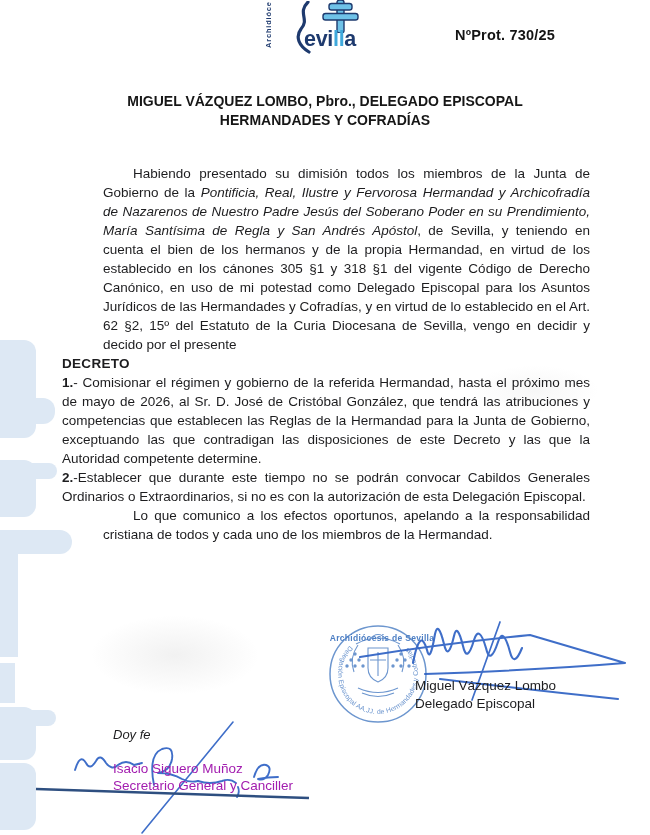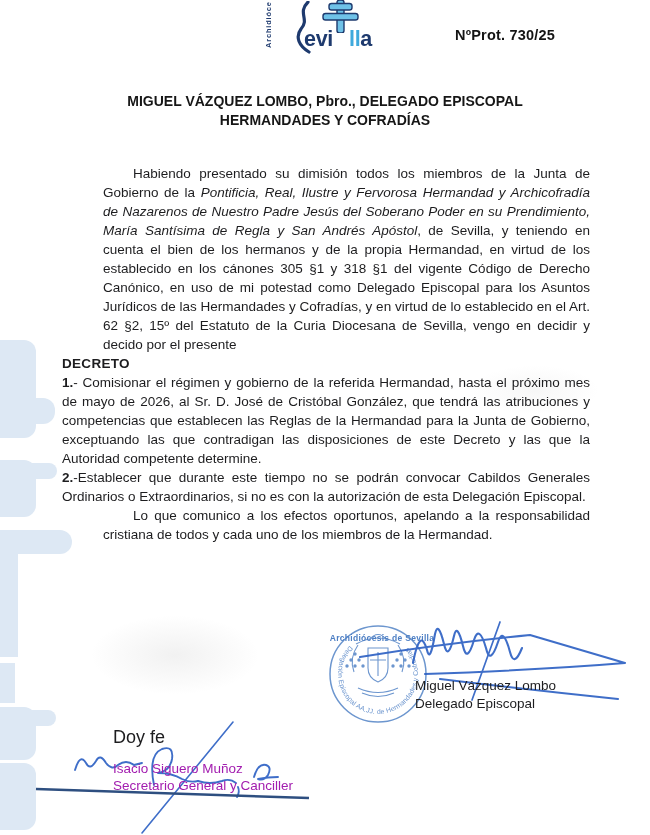--- a/index.html
+++ b/index.html
@@ -24,21 +24,21 @@
     transform:rotate(-90deg);transform-origin:0 0;
     font-size:7.5px;font-weight:bold;color:#1e3a6e;letter-spacing:0.8px;
     white-space:nowrap;z-index:2;
   }
   .logo-swoosh{position:absolute;left:293px;top:1px;z-index:2;}
   .logo-cross{position:absolute;left:318px;top:0;z-index:2;}
   .logo-word{
     position:absolute;left:304px;top:27px;z-index:2;
     font-size:21.5px;font-weight:bold;color:#1e3a6e;letter-spacing:-0.3px;
   }
-  .logo-word .accent{color:#3fa9dc;padding-left:16px;}
+  .logo-word .accent{color:#3fa9dc;}
   .protocol{
     position:absolute;left:455px;top:27px;
     font-size:14.5px;font-weight:bold;color:#141414;letter-spacing:0.2px;
   }
   
   .title{
     position:absolute;left:60px;right:60px;top:92px;
     text-align:center;font-weight:bold;font-size:14px;line-height:19px;color:#161616;
     z-index:1;
   }
@@ -66,21 +66,21 @@
     position:absolute;left:312px;top:614px;width:140px;text-align:center;
     font-size:8.5px;font-weight:600;color:#4d7fc4;letter-spacing:0.3px;z-index:2;margin-top:19px;
   }
   .seal-svg{position:absolute;left:308px;top:610px;z-index:1;}
   .sig1-svg{position:absolute;left:340px;top:608px;z-index:3;}
   .sig2-svg{position:absolute;left:30px;top:715px;z-index:3;}
   .signer1{
     position:absolute;left:415px;top:677px;width:160px;z-index:4;
     font-size:13.5px;line-height:18px;color:#1d1d1f;
   }
-  .doyfe{position:absolute;left:113px;top:727px;font-size:18px;color:#1d1d1f;z-index:2;}
+  .doyfe{position:absolute;left:113px;top:727px;font-size:13px;color:#1d1d1f;z-index:2;font-style:italic;}
   .signer2{
     position:absolute;left:113px;top:760px;z-index:4;
     font-size:13.5px;line-height:17px;color:#a21caf;
   }
 </style>
 </head>
 <body>
 
 <div class="page">
 

